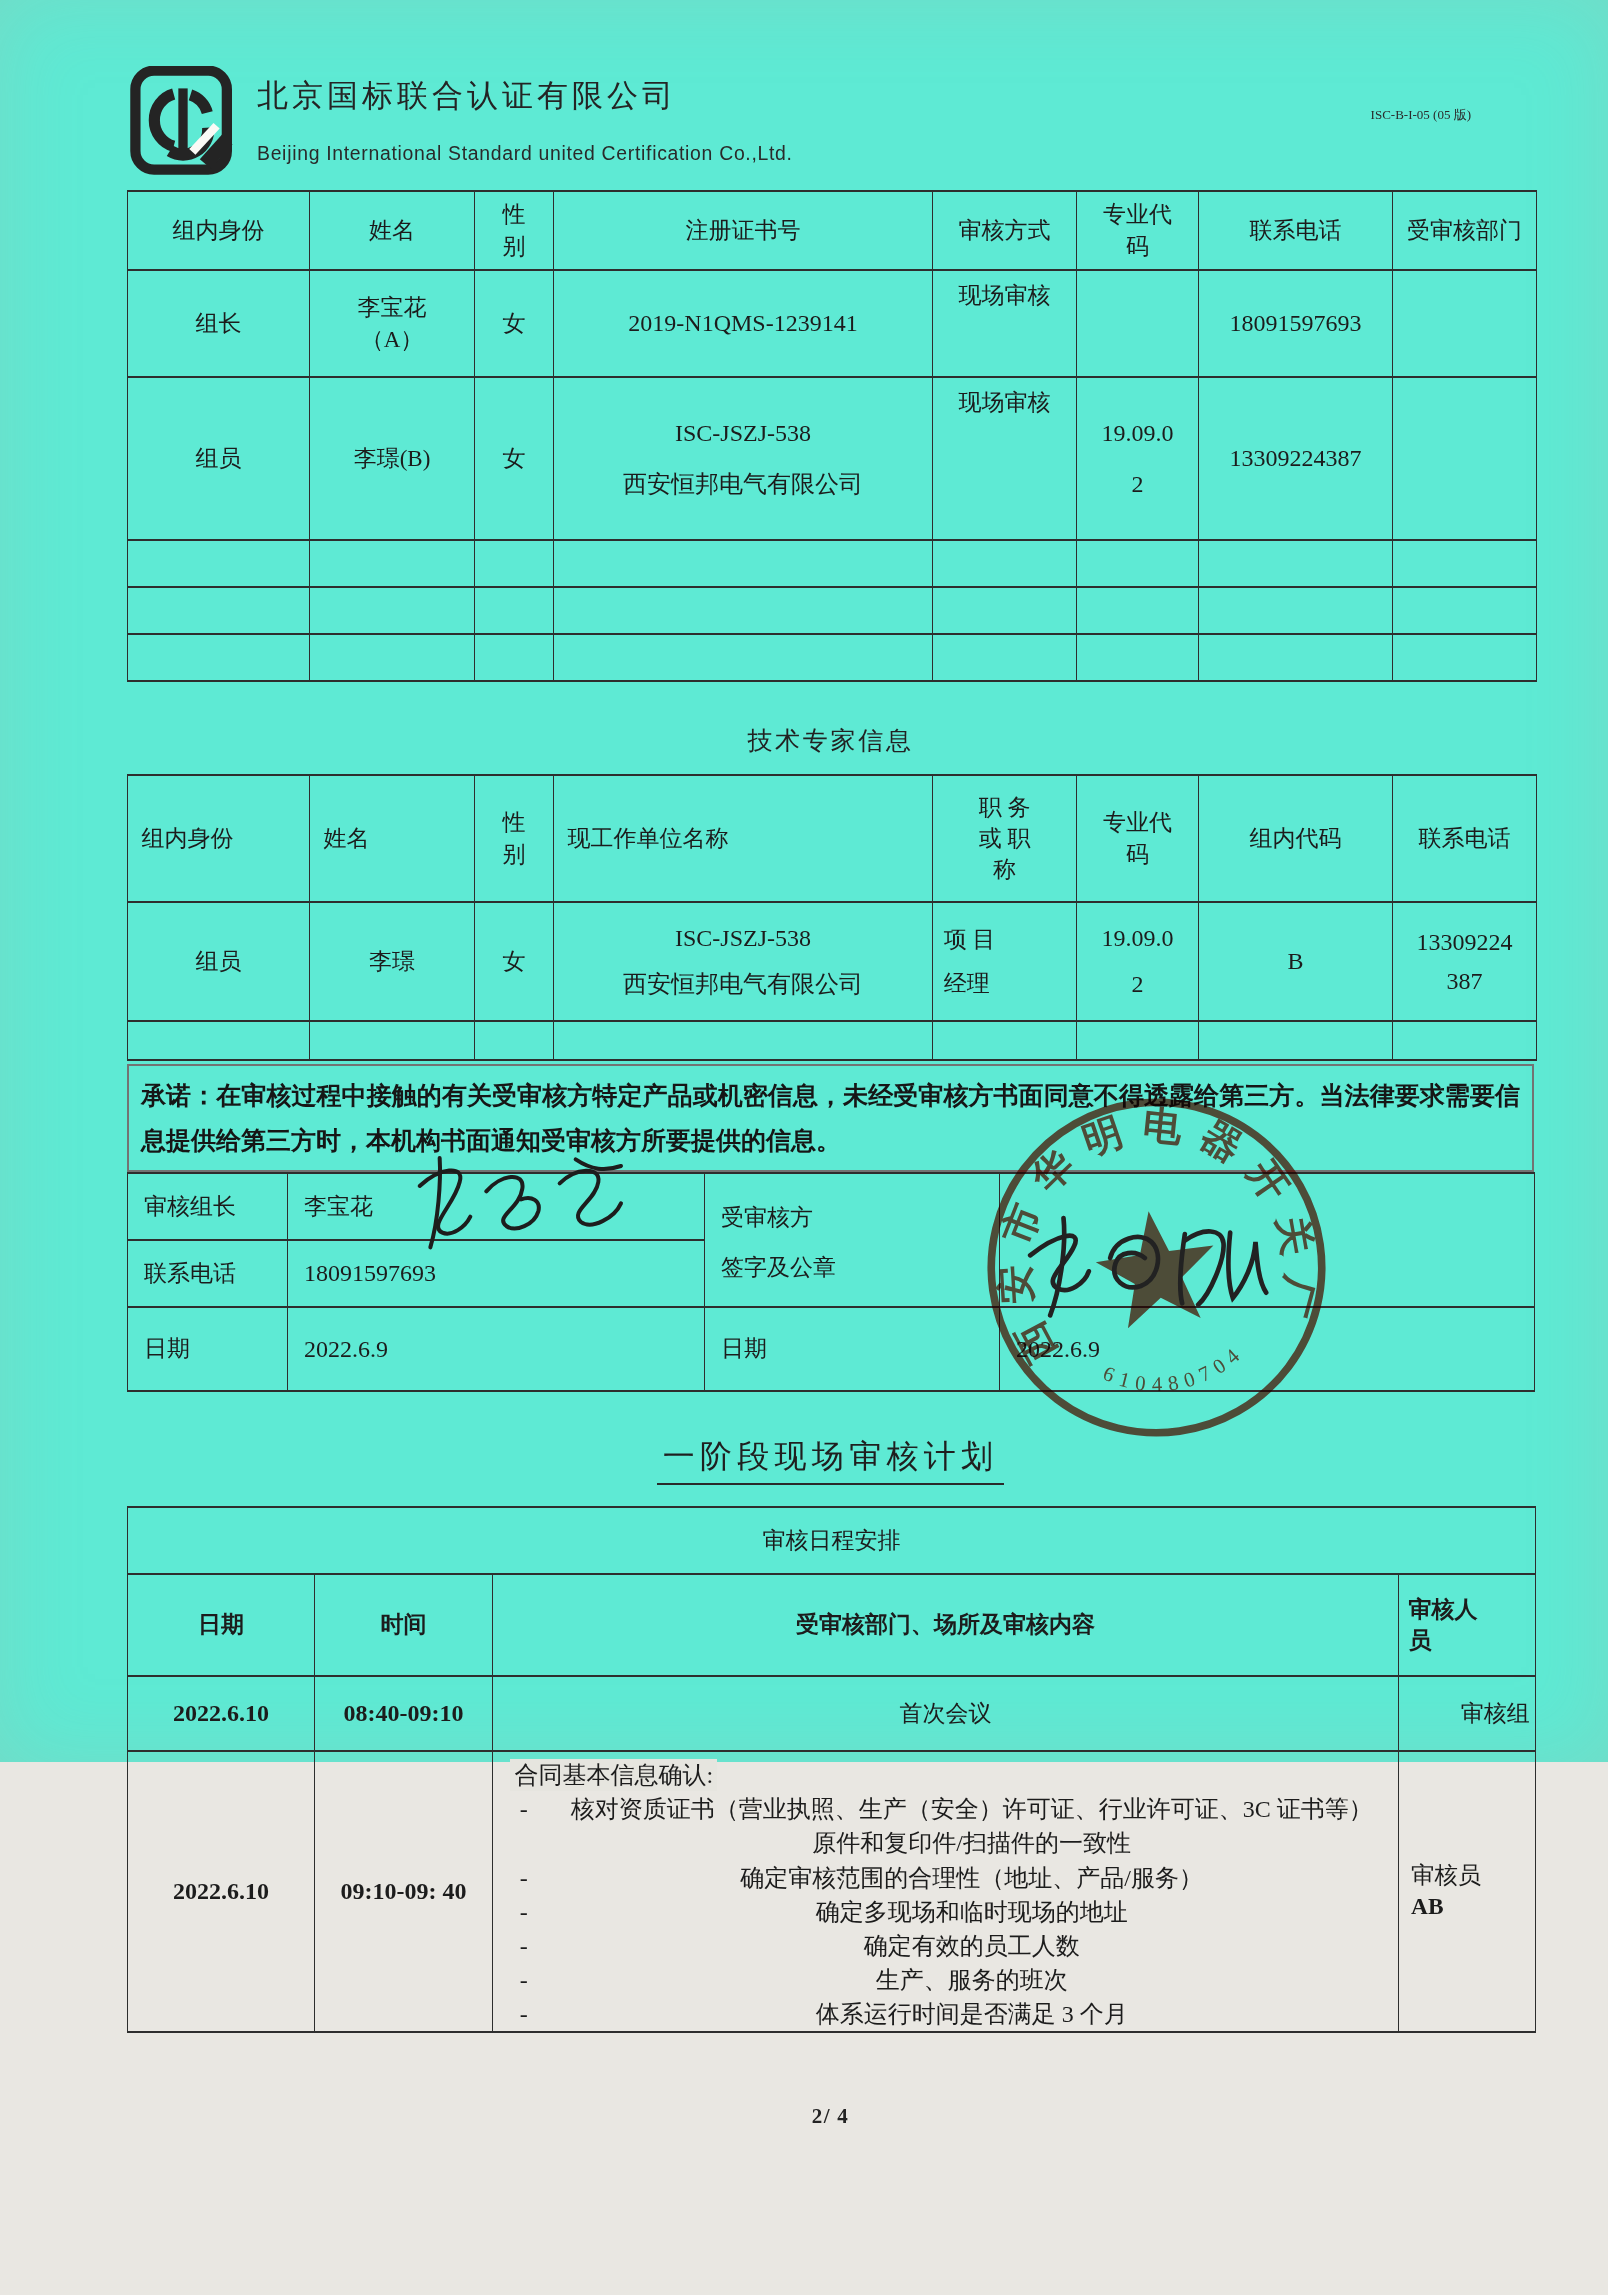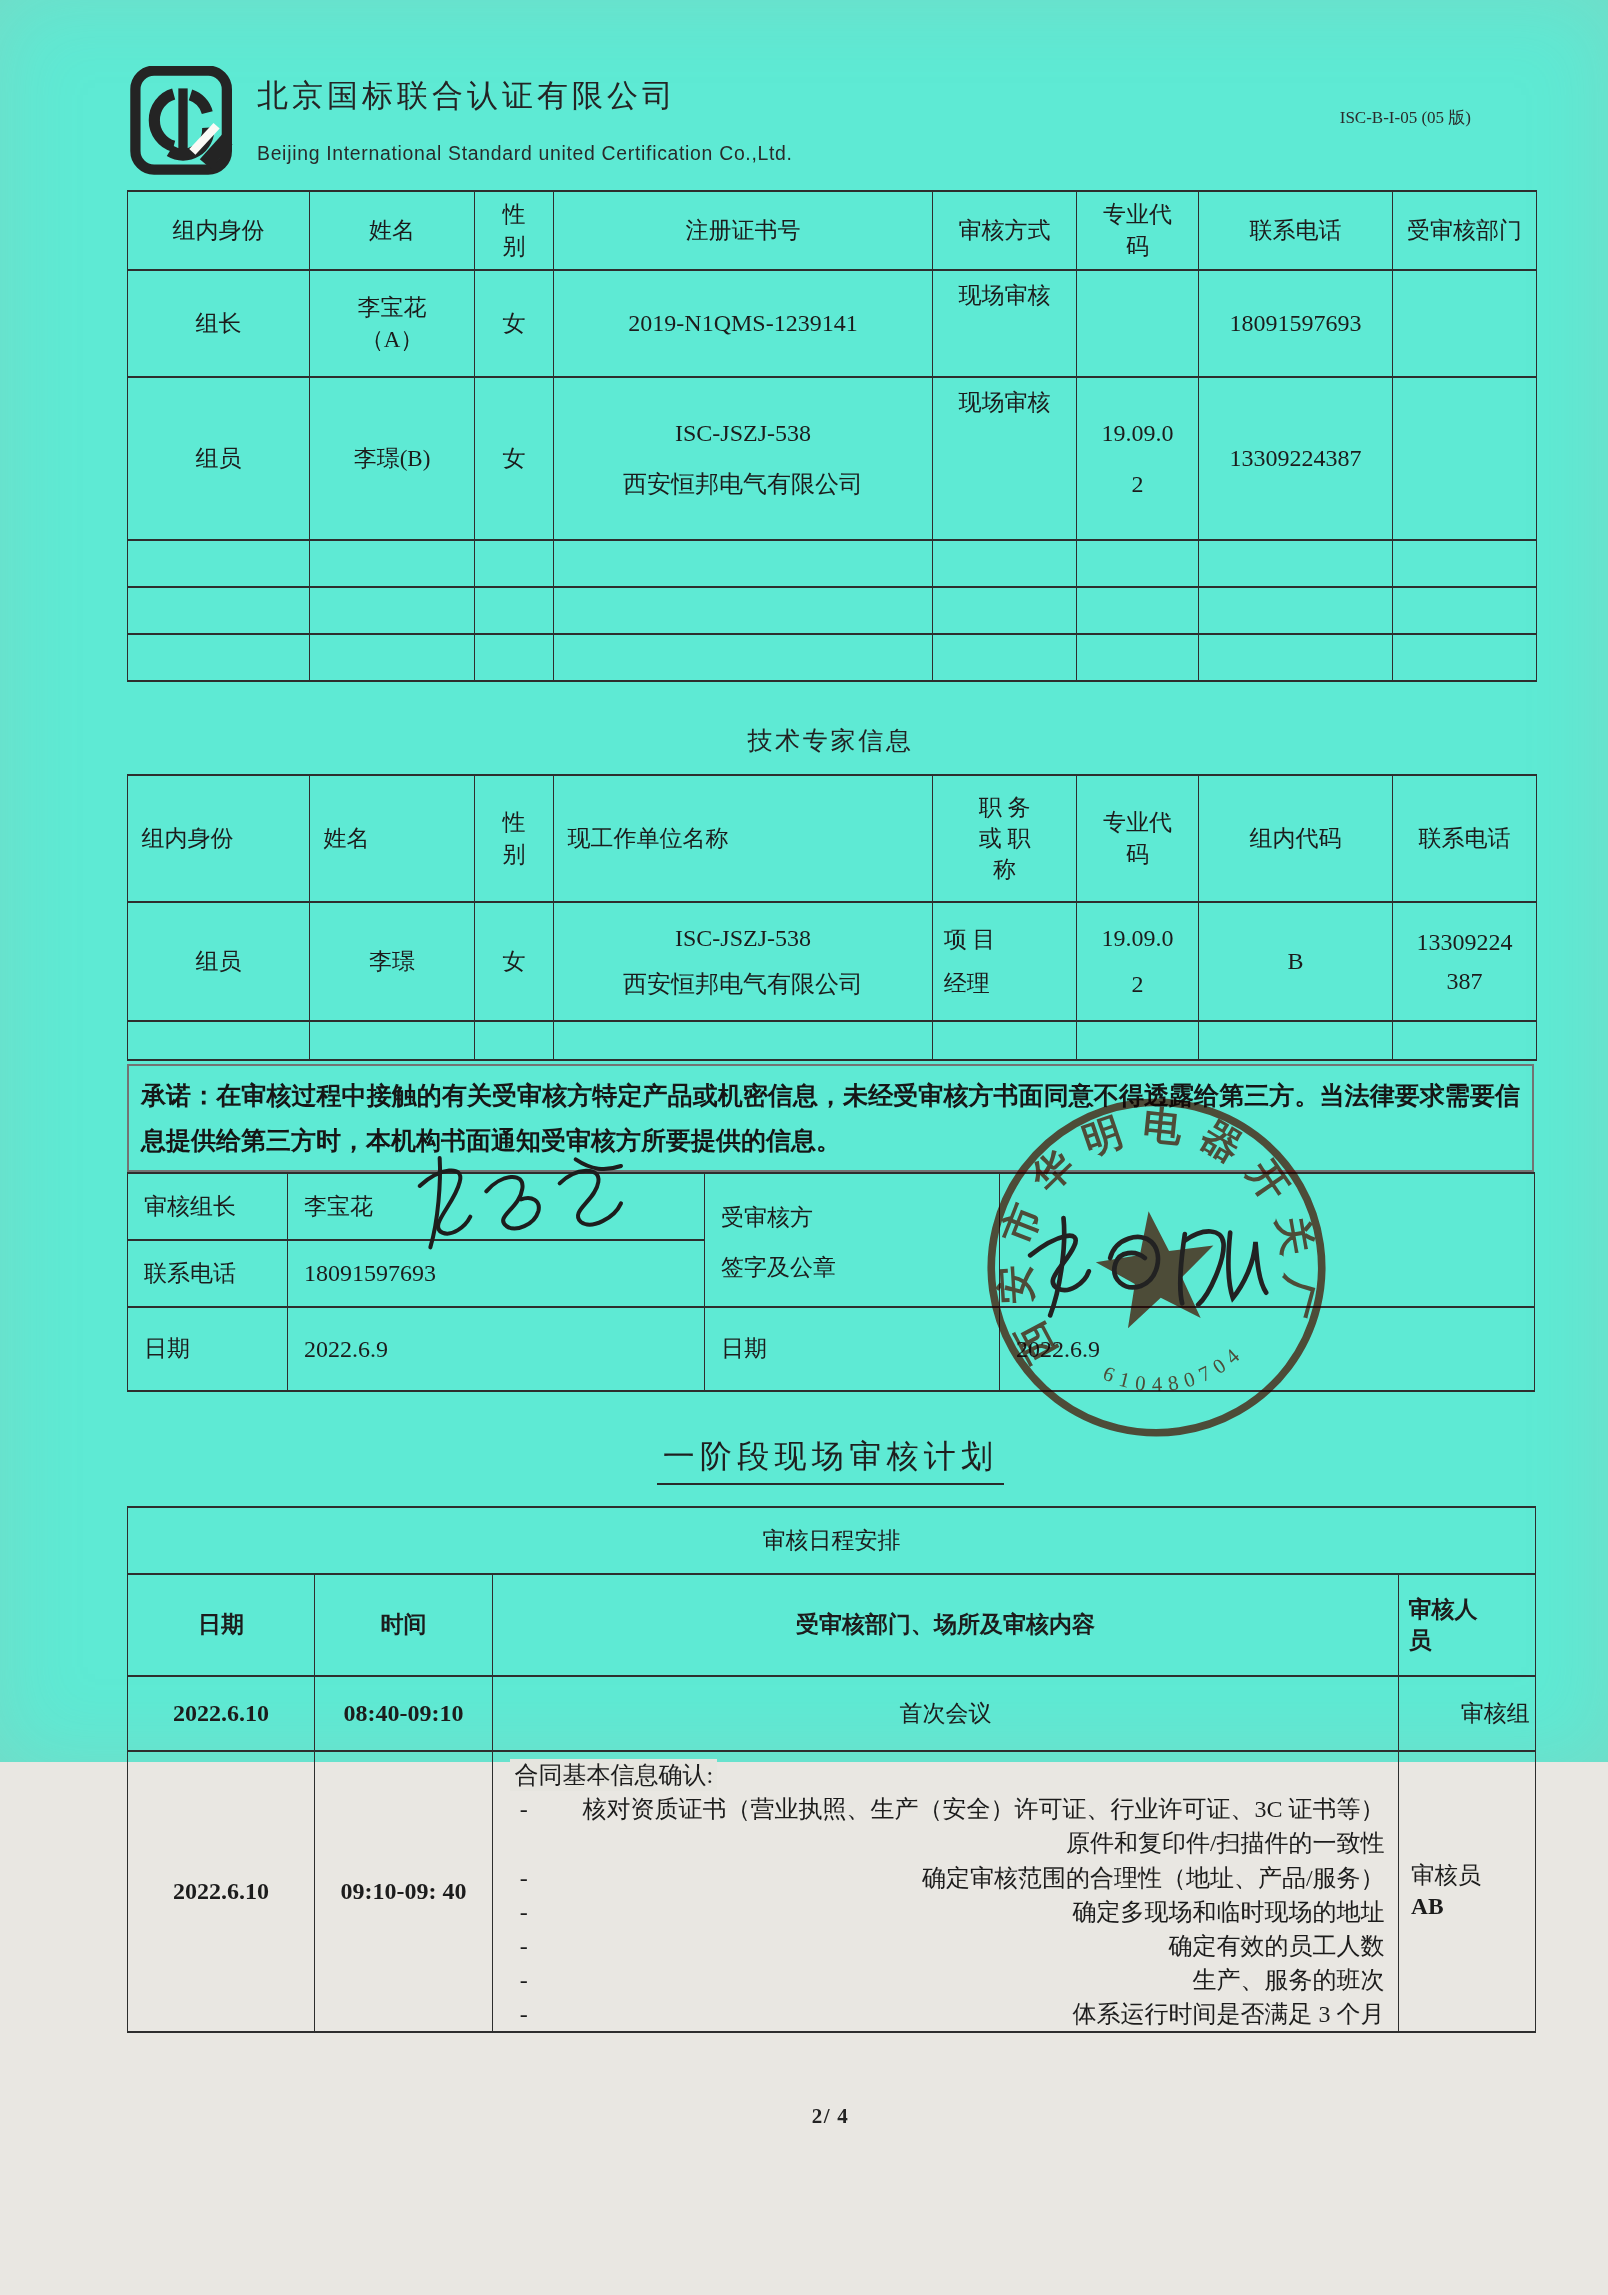--- a/index.html
+++ b/index.html
@@ -16,21 +16,21 @@
     background:#5eead4;
     box-shadow:inset 0 0 80px rgba(180,175,160,.25);
   }
 
   
   .hdr{position:absolute;left:127px;top:63px;width:1407px;height:117px;}
   .logo{position:absolute;left:0;top:3.3px;width:112px;height:112px;}
   .co-cn{position:absolute;left:130px;top:12px;font-size:31px;letter-spacing:4px;color:#242424;}
   .co-en{position:absolute;left:130px;top:79px;font-size:19.4px;letter-spacing:0.7px;
          font-family:Liberation Sans, sans-serif;color:#2a2a2a;}
-  .doc-code{position:absolute;right:63px;top:43px;font-size:17px;color:#2b2b2b;}
+  .doc-code{position:absolute;right:63px;top:43px;font-size:13px;color:#2b2b2b;}
 
   
   table{border-collapse:collapse;table-layout:fixed;width:1407px;}
   td,th{border-left:1.3px solid #2e2e2e;border-right:1.3px solid #2e2e2e;
         border-top:2px solid #2e2e2e;border-bottom:2px solid #2e2e2e;
         font-weight:normal;text-align:center;vertical-align:middle;
         font-size:23px;line-height:1.35;padding:2.7px 5.3px;overflow:hidden;}
   .pre{white-space:pre-line;}
   .num{font-size:24px;}
 
@@ -67,21 +67,21 @@
   .t4{position:absolute;left:127px;top:1506px;}
   .t4 .rtitle{height:67px;}
   .t4 .rhead{height:102px;}
   .t4 .rfirst{height:75px;}
   .t4 .rbig{height:272px;}
   .t4 .date,.t4 .time{font-weight:bold;font-size:24px;}
   .cell-content-big{text-align:left;vertical-align:top;padding:6.7px 13.4px 0 17.4px;}
   .c-title{display:inline-block;font-size:24px;background:#e6e5df;padding:0 4px;margin-bottom:1.3px;}
   .b-item{display:flex;font-size:24px;line-height:1.42;}
   .b-item .mk{width:39px;flex:0 0 39px;text-align:left;padding-left:9.4px;}
-  .b-item .tx{flex:1;text-align:right;}
+  .b-item .tx{flex:1;text-align:center;}
   .auditor-cell{vertical-align:middle;text-align:left;padding-left:12px;font-size:23.4px;}
   .auditor-code{font-weight:bold;font-family:"Liberation Serif",serif;}
 
   .footer{position:absolute;left:127px;top:2104px;width:1407px;text-align:center;
           font-size:21px;font-weight:bold;letter-spacing:1.3px;color:#242424;}
 
   
   .stamp{position:absolute;left:976px;top:1087px;width:361px;height:361px;
          mix-blend-mode:multiply;opacity:.92;transform:rotate(-8deg);}
   

